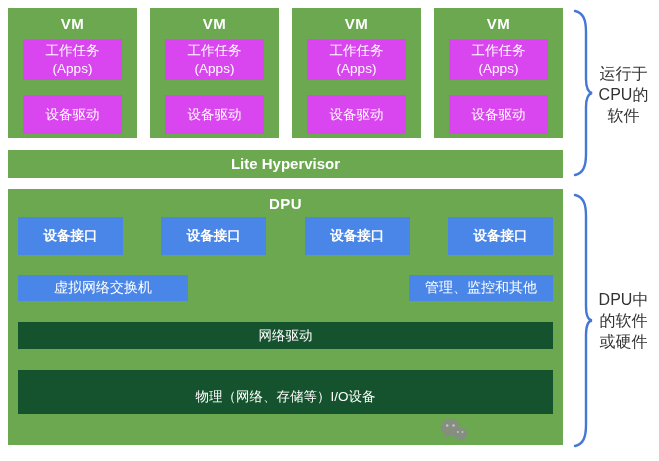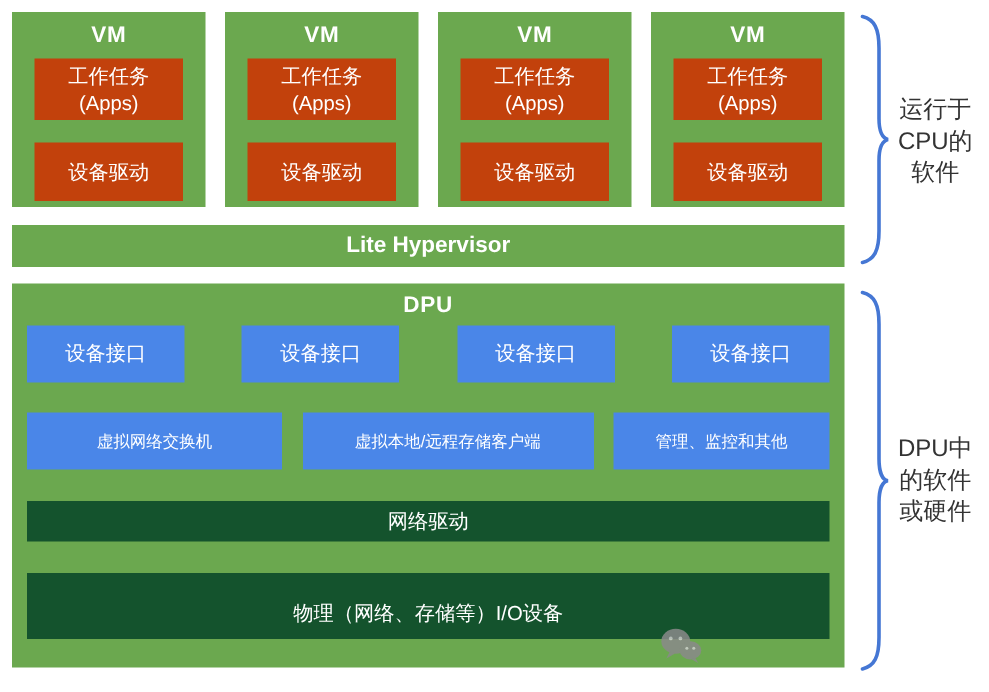--- a/index.html
+++ b/index.html
@@ -6,40 +6,40 @@
   body { background:#ffffff; font-family:"Liberation Sans", sans-serif; }
   .canvas { position:relative; width:659px; height:461px; background:#ffffff; overflow:hidden; }
 
   
   .vm-row { position:absolute; left:8px; top:8px; width:555px; height:130px;
             display:flex; justify-content:space-between; }
   .vm-box { width:129px; height:130px; background:#6BA84F; color:#fff;
             text-align:center; }
   .vm-title { line-height:26px; padding-top:3px; font-size:15px; font-weight:600;
               letter-spacing:.5px; }
-  .vm-inner { margin:0 15px; background:#c2410c; color:#fff; font-size:13.5px;
+  .vm-inner { margin:0 15px; background:#d946ef; color:#fff; font-size:13.5px;
               display:flex; flex-direction:column; align-items:center; justify-content:center; }
   .vm-apps { height:41px; line-height:18px; margin-top:2px; }
   .vm-driver { height:39px; margin-top:15px; }
 
   
   .hyp-bar { position:absolute; left:8px; top:150px; width:555px; height:28px;
              background:#6BA84F; color:#fff; text-align:center; line-height:28px;
              font-size:15px; font-weight:600; }
 
   
   .dpu-box { position:absolute; left:8px; top:189px; width:555px; height:256px;
              background:#6BA84F; padding:0 10px; }
   .dpu-title { text-align:center; color:#fff; font-size:15px; font-weight:600;
                line-height:24px; margin-top:3px; letter-spacing:.5px; }
-  .iface-row { display:flex; justify-content:space-between; margin-top:1px; }
+  .iface-row { display:flex; justify-content:space-between; margin-top:1px;font-weight:bold; }
   .iface { width:105px; height:38px; background:#4A86E8; color:#fff; font-size:13.5px;
            display:flex; align-items:center; justify-content:center; }
   .svc-row { display:flex; justify-content:space-between; margin-top:20px; }
-  .svc { height:38px; background:#4A86E8; color:#fff; font-size:11px;
+  .svc { height:26px; background:#4A86E8; color:#fff; font-size:14px;
          display:flex; align-items:center; justify-content:center; }
   .svc-1 { width:170px; } .svc-2 { width:194px; } .svc-3 { width:144px; }
   .bar { background:#14532d; color:#fff; text-align:center; font-size:13.5px; }
   .net-bar { margin-top:21px; height:27px; line-height:27px; }
   .io-bar  { margin-top:21px; height:44px; line-height:54px; }
 
   
   .brace { position:absolute; z-index:3; }
   .brace-top { left:571px; top:8px; }
   .brace-bottom { left:571px; top:192px; }
@@ -100,21 +100,20 @@
   <div class="dpu-box">
     <div class="dpu-title">DPU</div>
     <div class="iface-row">
       <div class="iface">设备接口</div>
       <div class="iface">设备接口</div>
       <div class="iface">设备接口</div>
       <div class="iface">设备接口</div>
     </div>
     <div class="svc-row">
       <div class="svc svc-1">虚拟网络交换机</div>
-      <div class="svc svc-2">虚拟本地/远程存储客户端</div>
       <div class="svc svc-3">管理、监控和其他</div>
     </div>
     <div class="bar net-bar">网络驱动</div>
     <div class="bar io-bar">物理（网络、存储等）I/O设备</div>
   </div>
 
   <svg class="brace brace-top" width="22" height="170" viewBox="0 0 22 170">
     <path d="M 4 3 C 12 5, 15 11, 15 24 L 15 71 C 15 79, 17 84, 21 85 C 17 86, 15 91, 15 99 L 15 146 C 15 159, 12 165, 4 167" fill="none" stroke="#4577D4" stroke-width="2.4" stroke-linecap="round"></path>
   </svg>
   <svg class="brace brace-bottom" width="22" height="257" viewBox="0 0 22 257">

